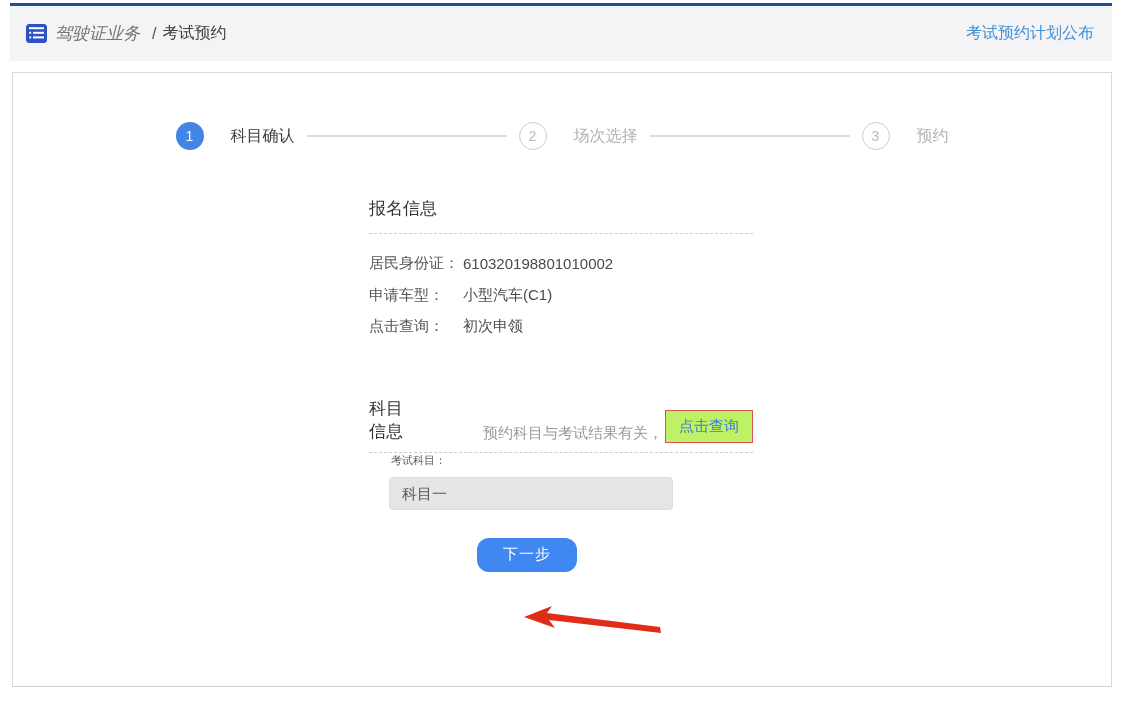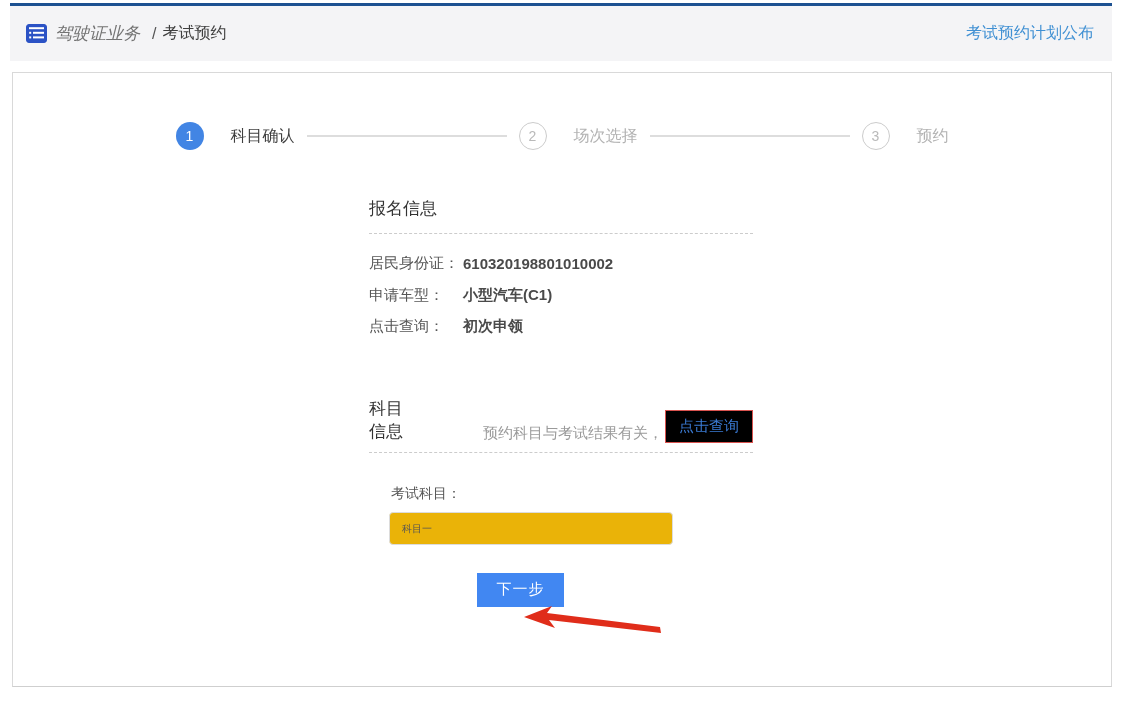--- a/index.html
+++ b/index.html
@@ -43,38 +43,38 @@
   .connector { width:200px; height:2px; background:#dddddd; margin:0 12px; }
 
   
   .content { position:absolute; left:356px; top:124px; width:384px; }
   .sec-title { font-size:17px; font-weight:normal; color:#333; margin:0; display:inline-block; }
   .sec1-head { padding-bottom:13px; border-bottom:1px dashed #cccccc; }
 
   .info-rows { margin-top:14px; }
   .info-row { display:flex; font-size:15px; height:31.5px; align-items:center; }
   .info-label { width:92px; text-align:left; color:#555; flex:none; }
-  .info-value { margin-left:2px; color:#4a4a4a;font-weight:bold; }
+  .info-value { margin-left:2px; color:#4a4a4a; }
 
   .sec2-head { margin-top:54px; display:flex; align-items:flex-end; padding-bottom:9px; border-bottom:1px dashed #cccccc; }
   .sec2-note { color:#9a9a9a; font-size:15px; margin-left:64px; white-space:nowrap; }
   .query-btn {
     margin-left:2px; border:1px solid #d9534f; color:#3a7bd5; font-size:15px;
-    padding:6px 13px; background:#000000; cursor:pointer; font-family:inherit; white-space:nowrap;
+    padding:6px 13px; background:#bef264; cursor:pointer; font-family:inherit; white-space:nowrap;
   }
 
-  .field-label { margin:32px 0 0 22px; font-size:14px; color:#555; }
+  .field-label { margin:0 0 0 22px; font-size:11px; color:#555; }
   .field-box {
-    margin:9px 0 0 20px; width:284px; height:33px; background:#eab308;
+    margin:9px 0 0 20px; width:284px; height:33px; background:#e5e5e5;
     border:1px solid #dcdcdc; border-radius:4px; line-height:31px;
-    padding-left:12px; font-size:10px; color:#555;
+    padding-left:12px; font-size:15px; color:#555;
   }
   .next-btn {
-    display:block; margin:28px 0 0 108px; width:87px; height:34px; background:#4187f2;
-    border:none; border-radius:0; color:#fff; font-size:15px; cursor:pointer;
+    display:block; margin:28px 0 0 108px; width:100px; height:34px; background:#4187f2;
+    border:none; border-radius:12px; color:#fff; font-size:15px; cursor:pointer;
     font-family:inherit; letter-spacing:1px;
   }
 
   
   .arrow-overlay { position:absolute; left:518px; top:603px; width:150px; height:36px; pointer-events:none; }
 </style>
 </head>
 <body>
 
 <div class="top-line"></div>

